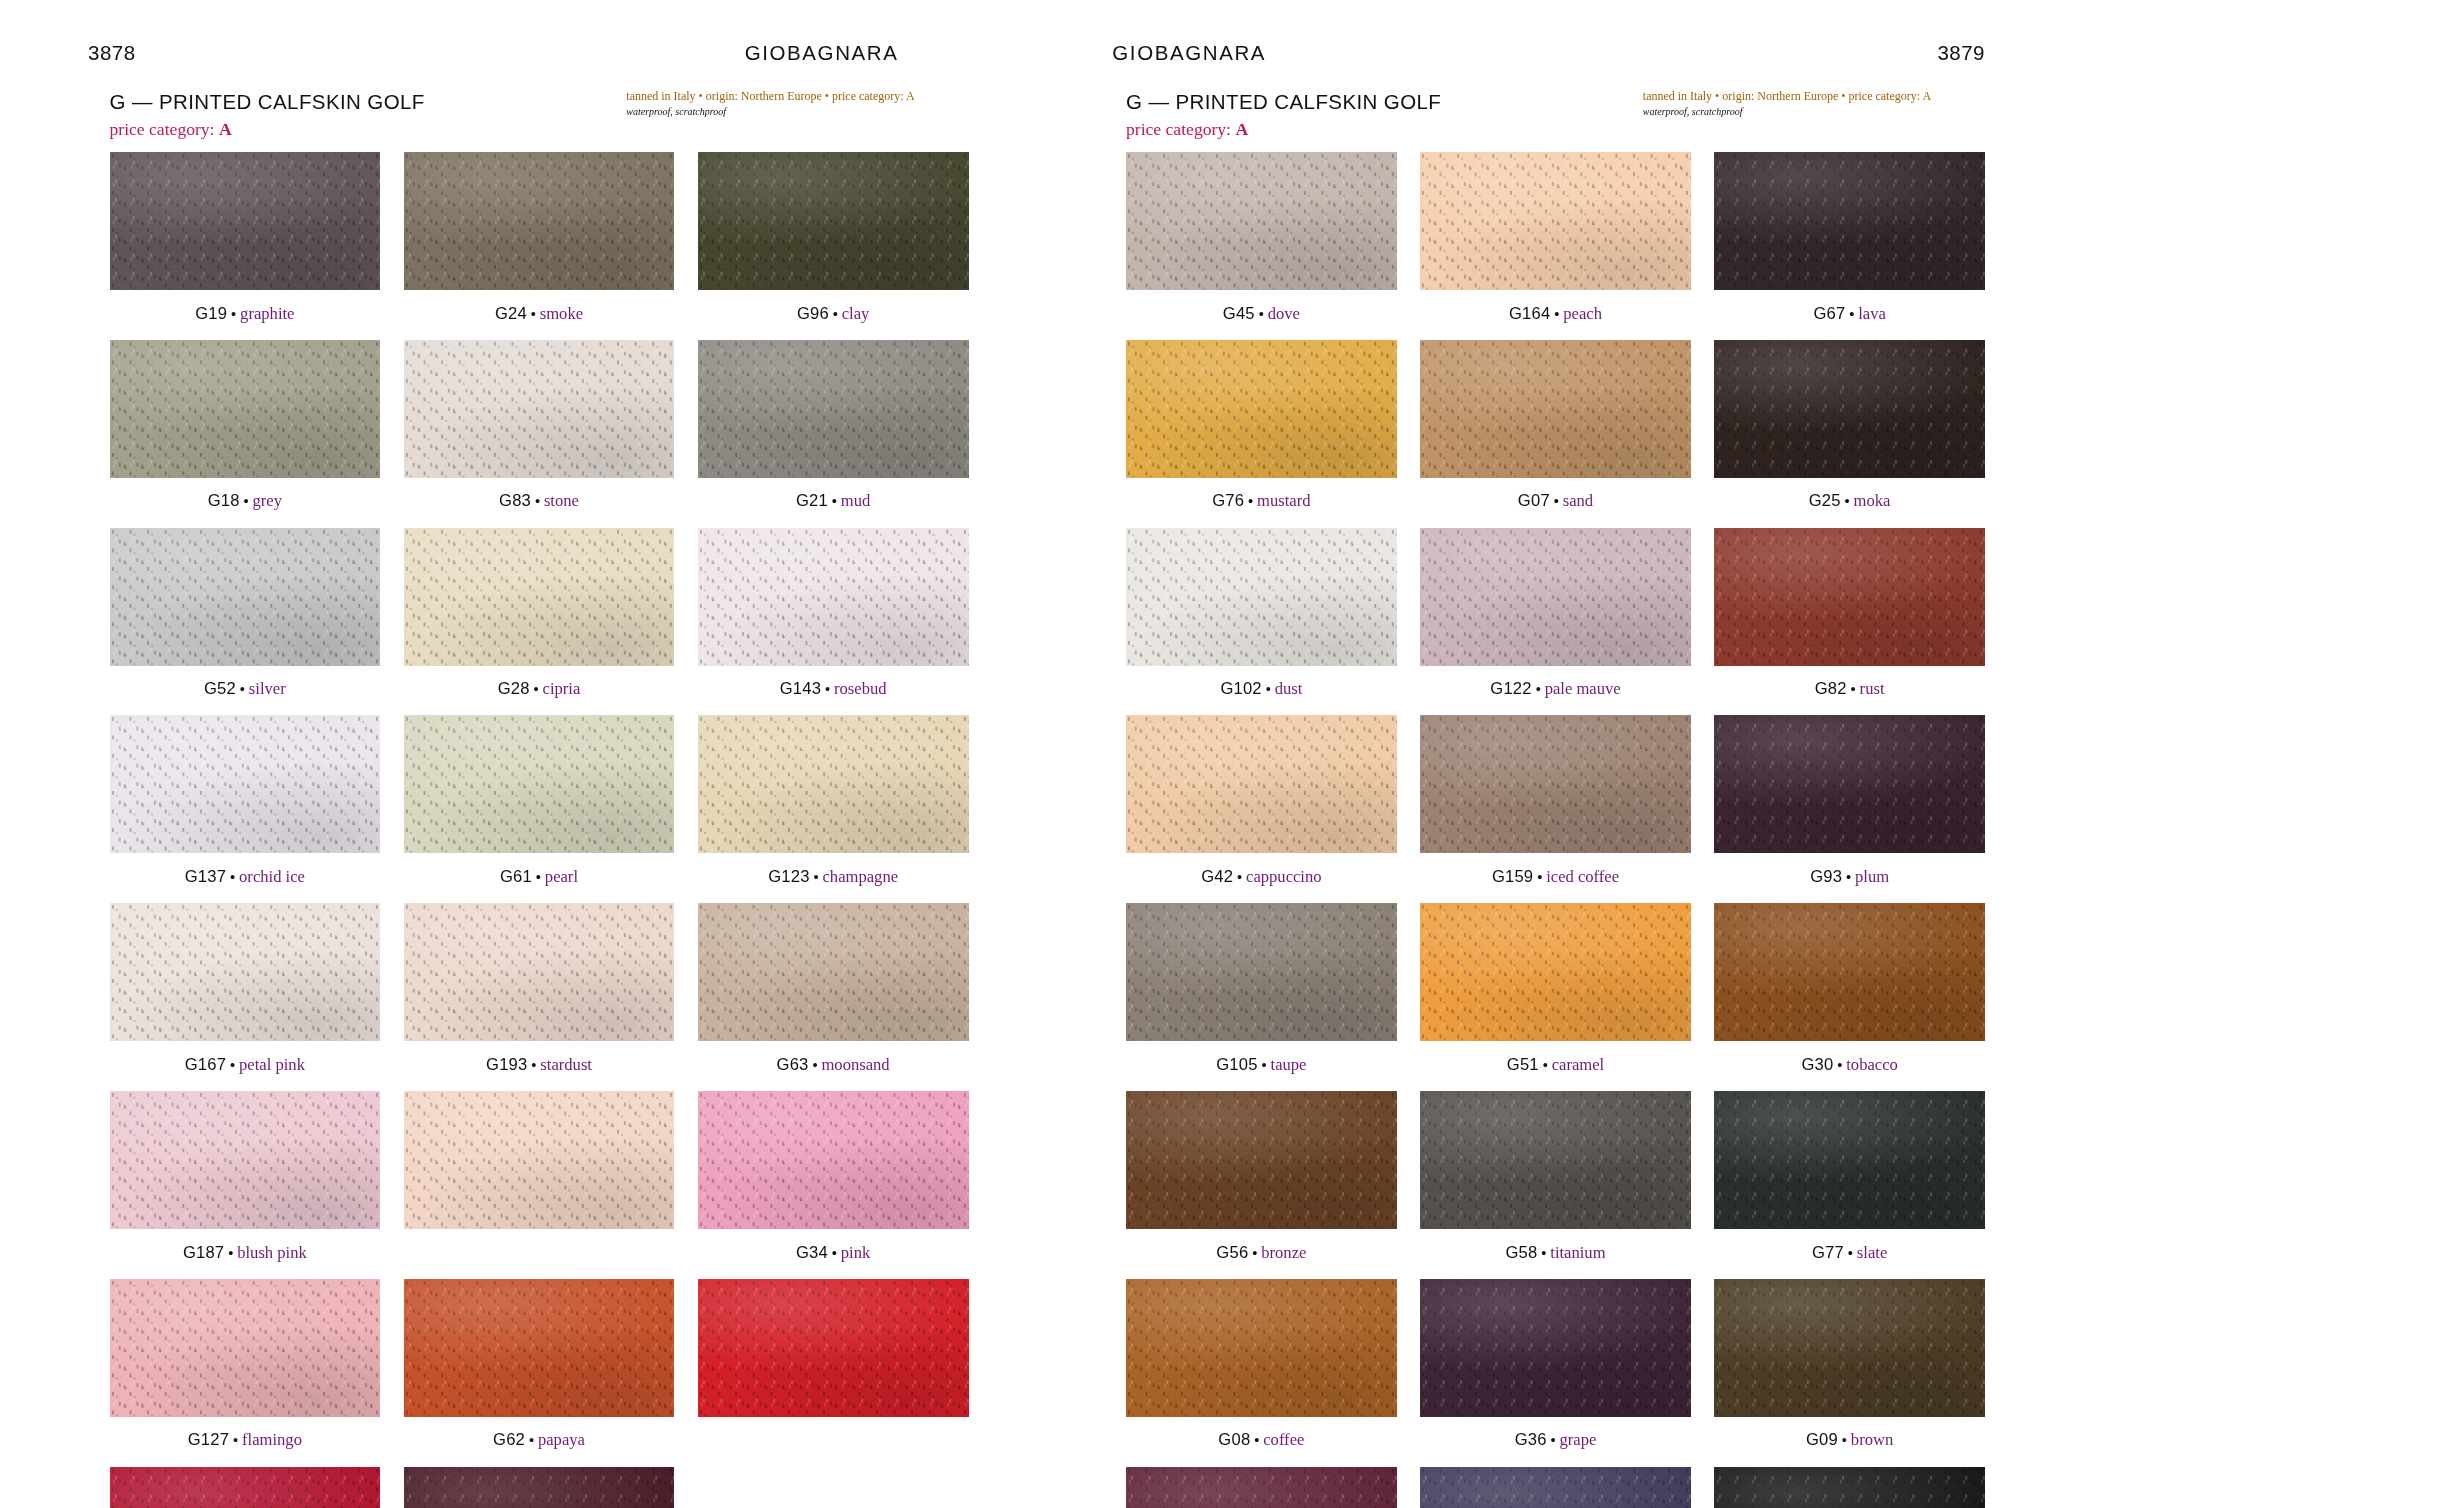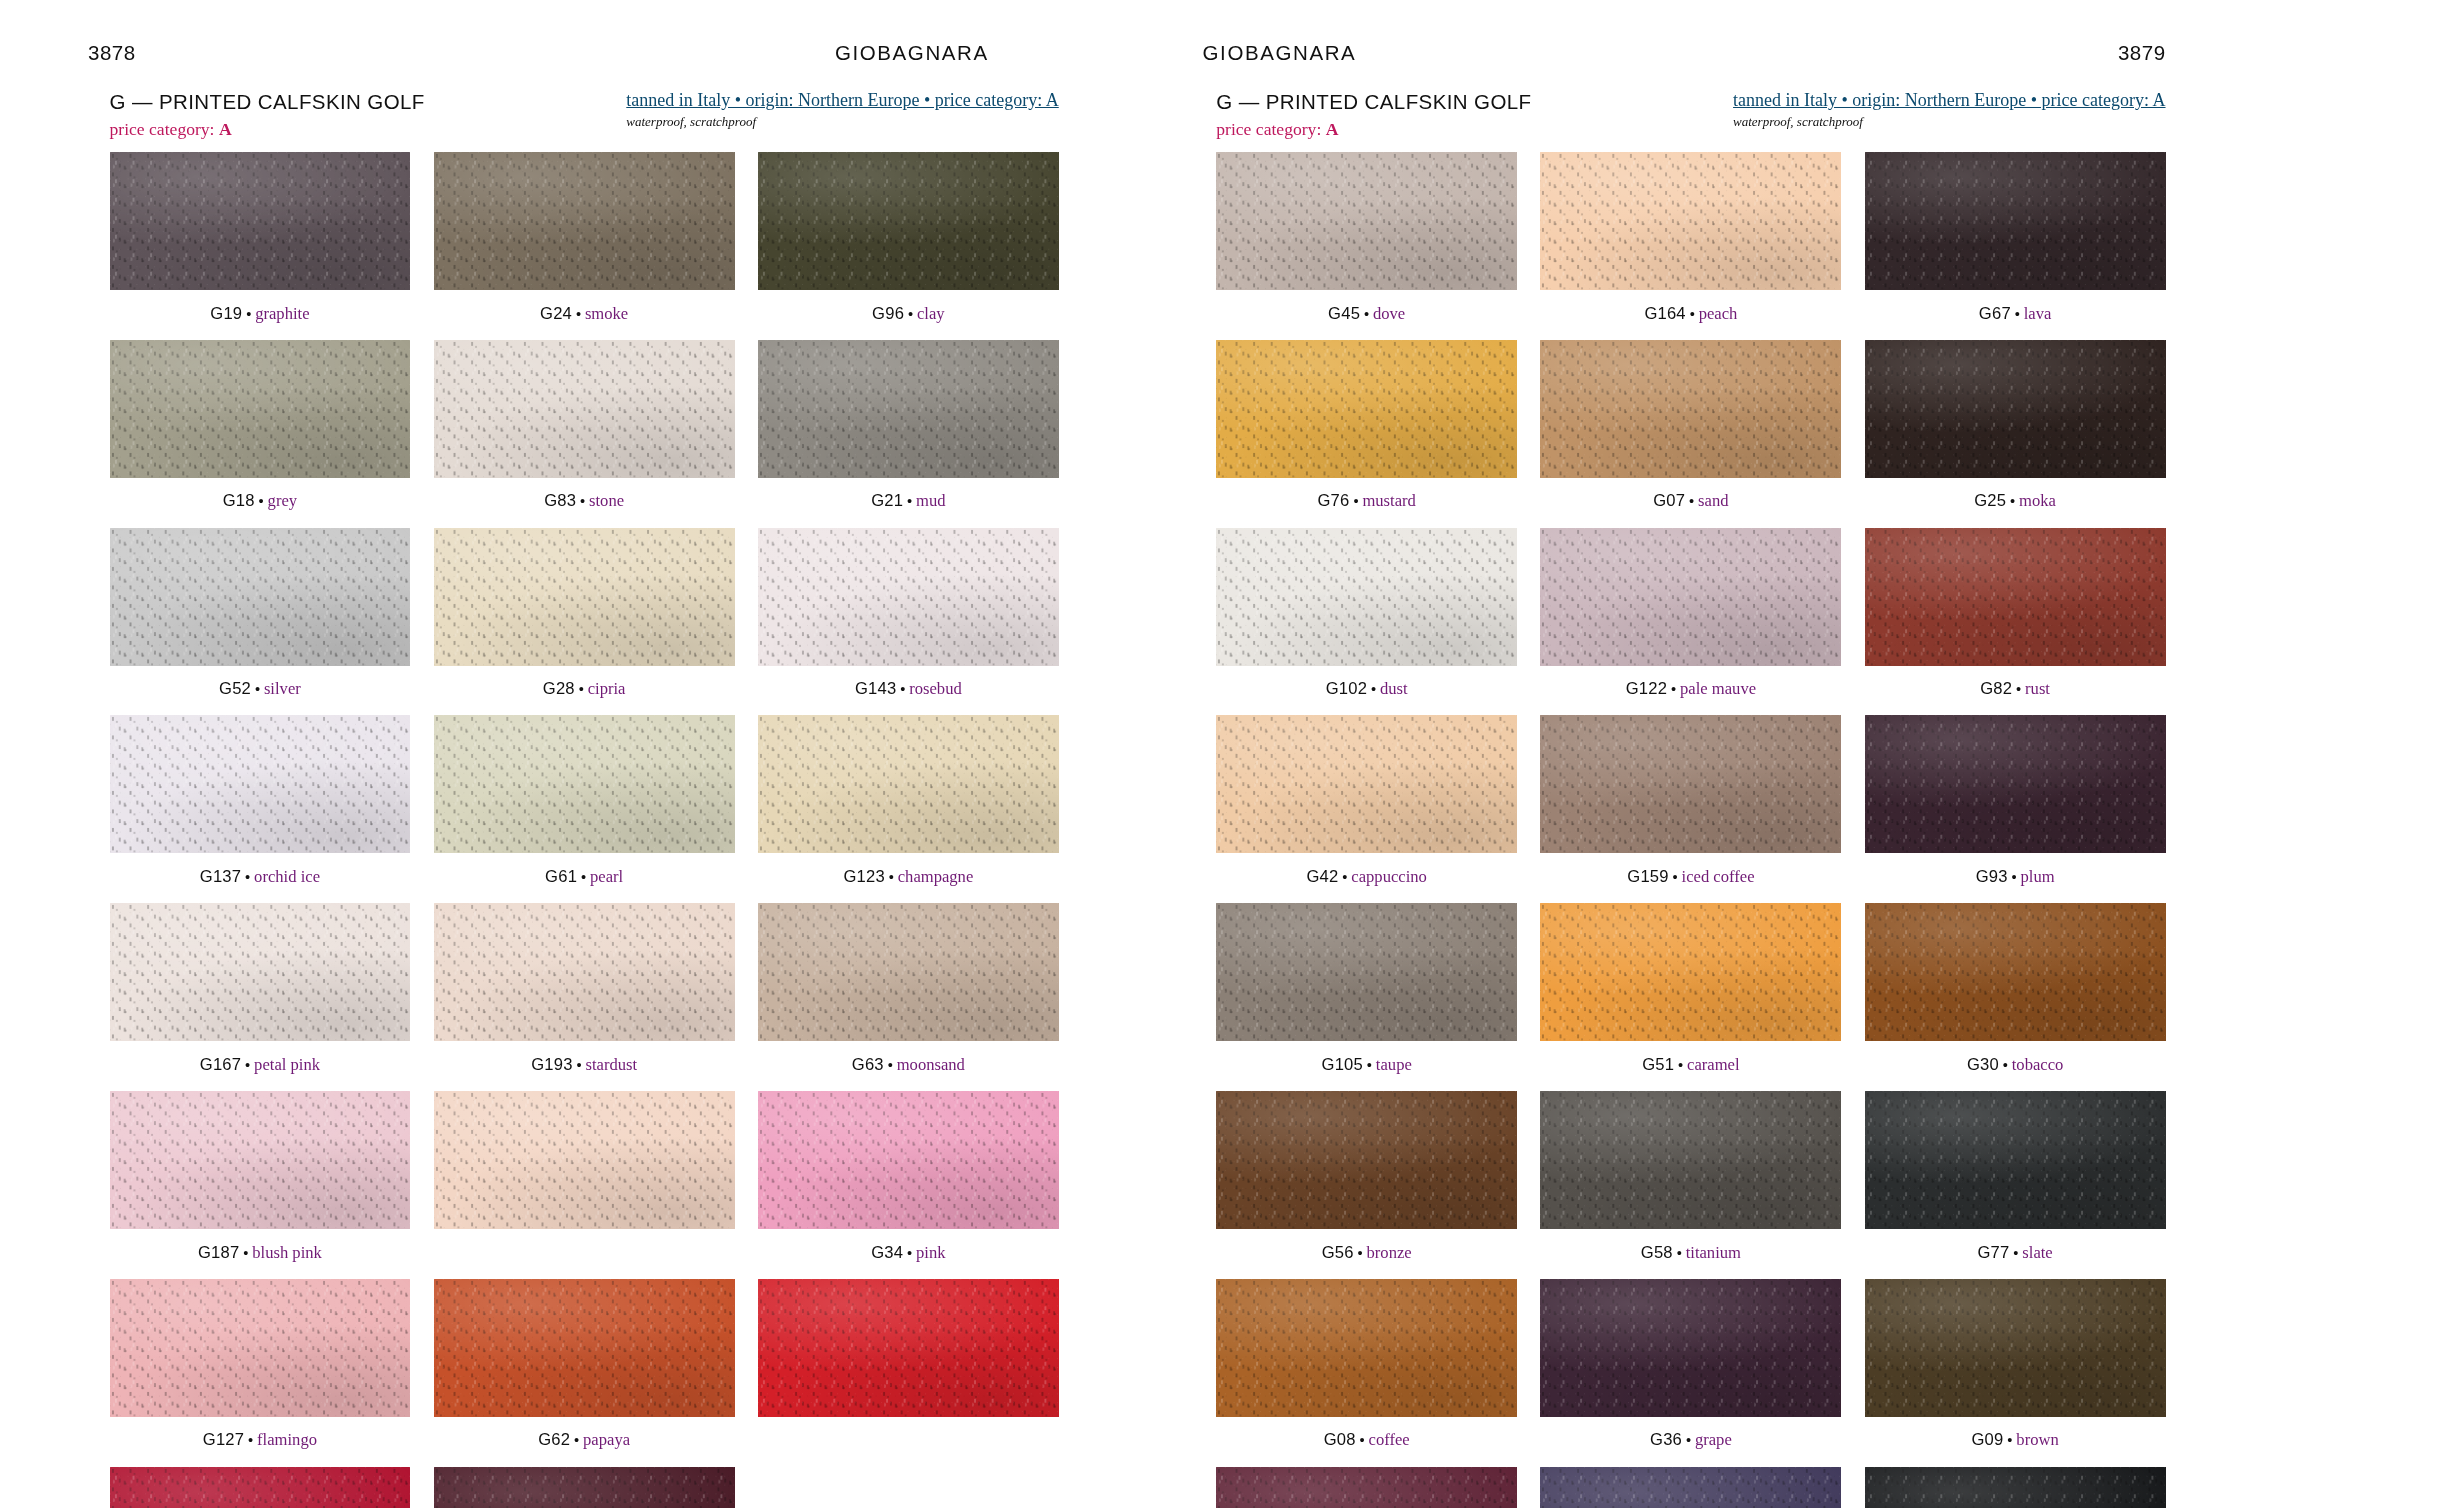--- a/index.html
+++ b/index.html
@@ -47,25 +47,25 @@
     font-family:"Liberation Sans", sans-serif;white-space:nowrap;
   }
   .head-sub{
     font-family:"Liberation Serif", serif;
     font-size:17.6px;color:#be185d;line-height:1.45;margin-top:2px;
   }
   .head-sub b{font-weight:700;}
   .head-col-right{flex:1 1 auto;padding-left:9.8px;}
   .head-meta{
     font-family:"Liberation Serif", serif;
-    font-size:18px;color:#0c4a6e;line-height:1.42;white-space:nowrap;text-decoration:underline;
+    font-size:12px;color:#a16207;line-height:1.42;white-space:nowrap;
   }
   .head-meta-it{
     font-family:"Liberation Serif", serif;
-    font-style:italic;font-size:13px;color:#111;line-height:1.42;
+    font-style:italic;font-size:10px;color:#111;line-height:1.42;
   }
 
   
   .grid{
     display:grid;
     grid-template-columns:repeat(3,1fr);
     column-gap:23.4px;
     row-gap:0px;
     padding:0 0 0 21.5px;
   }

